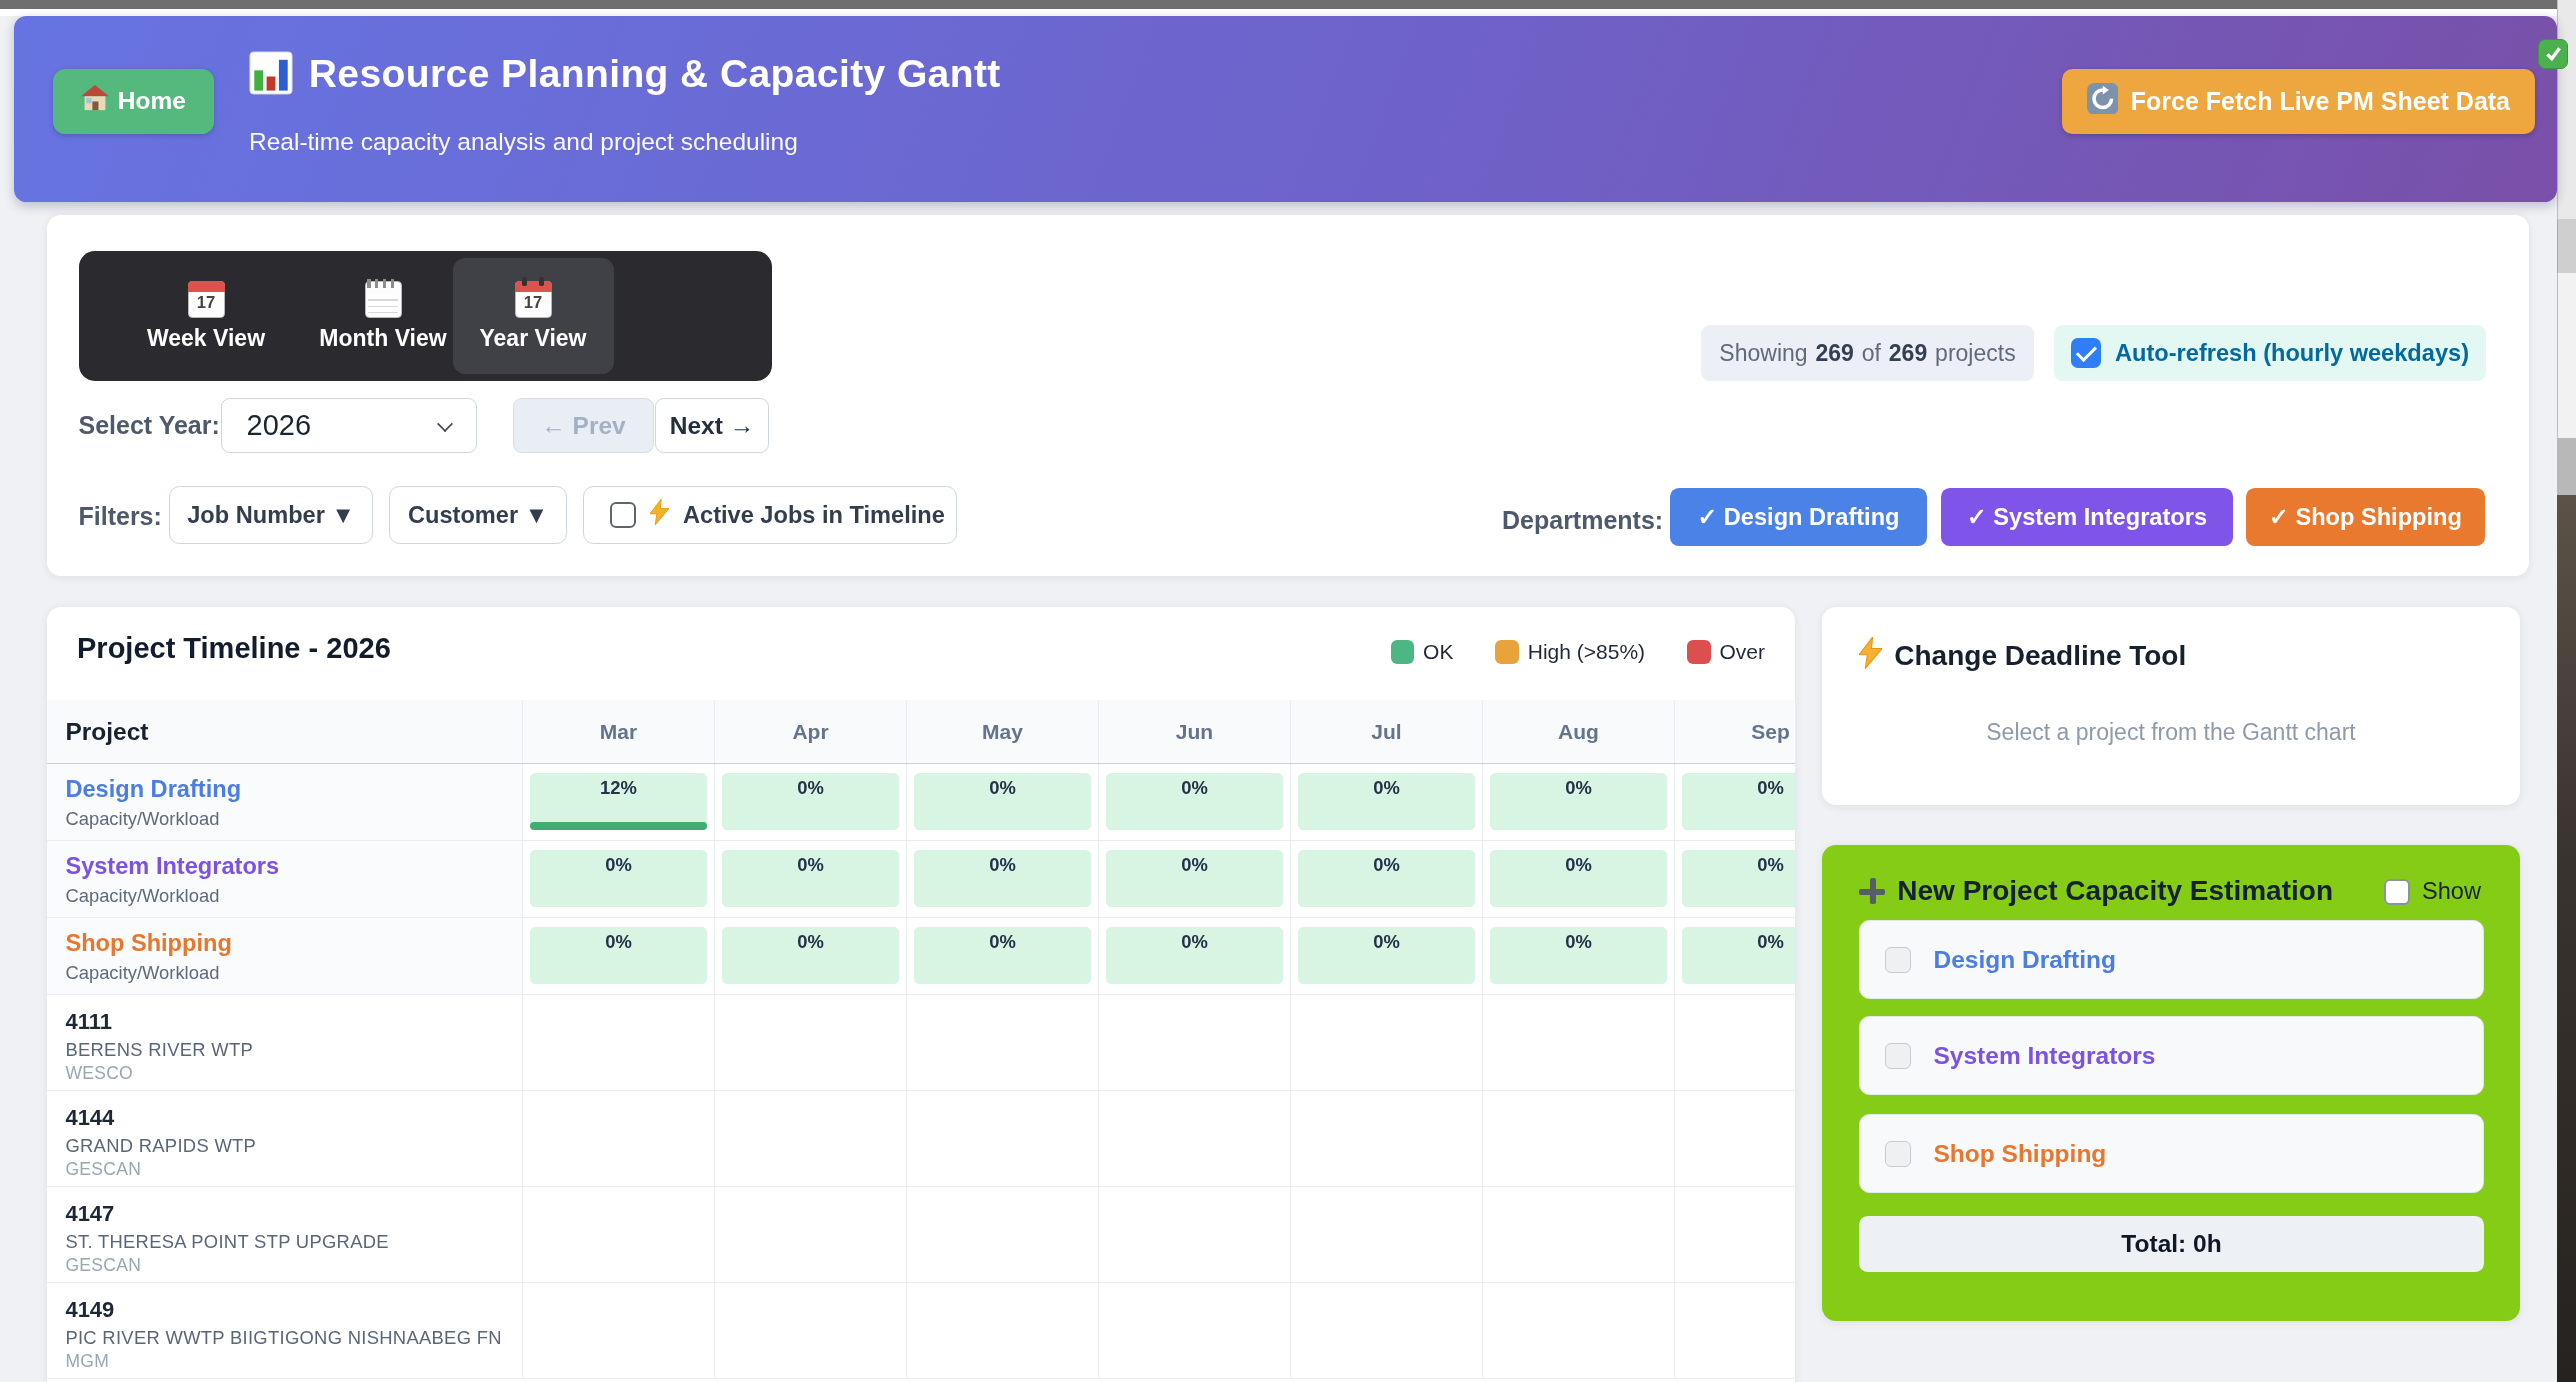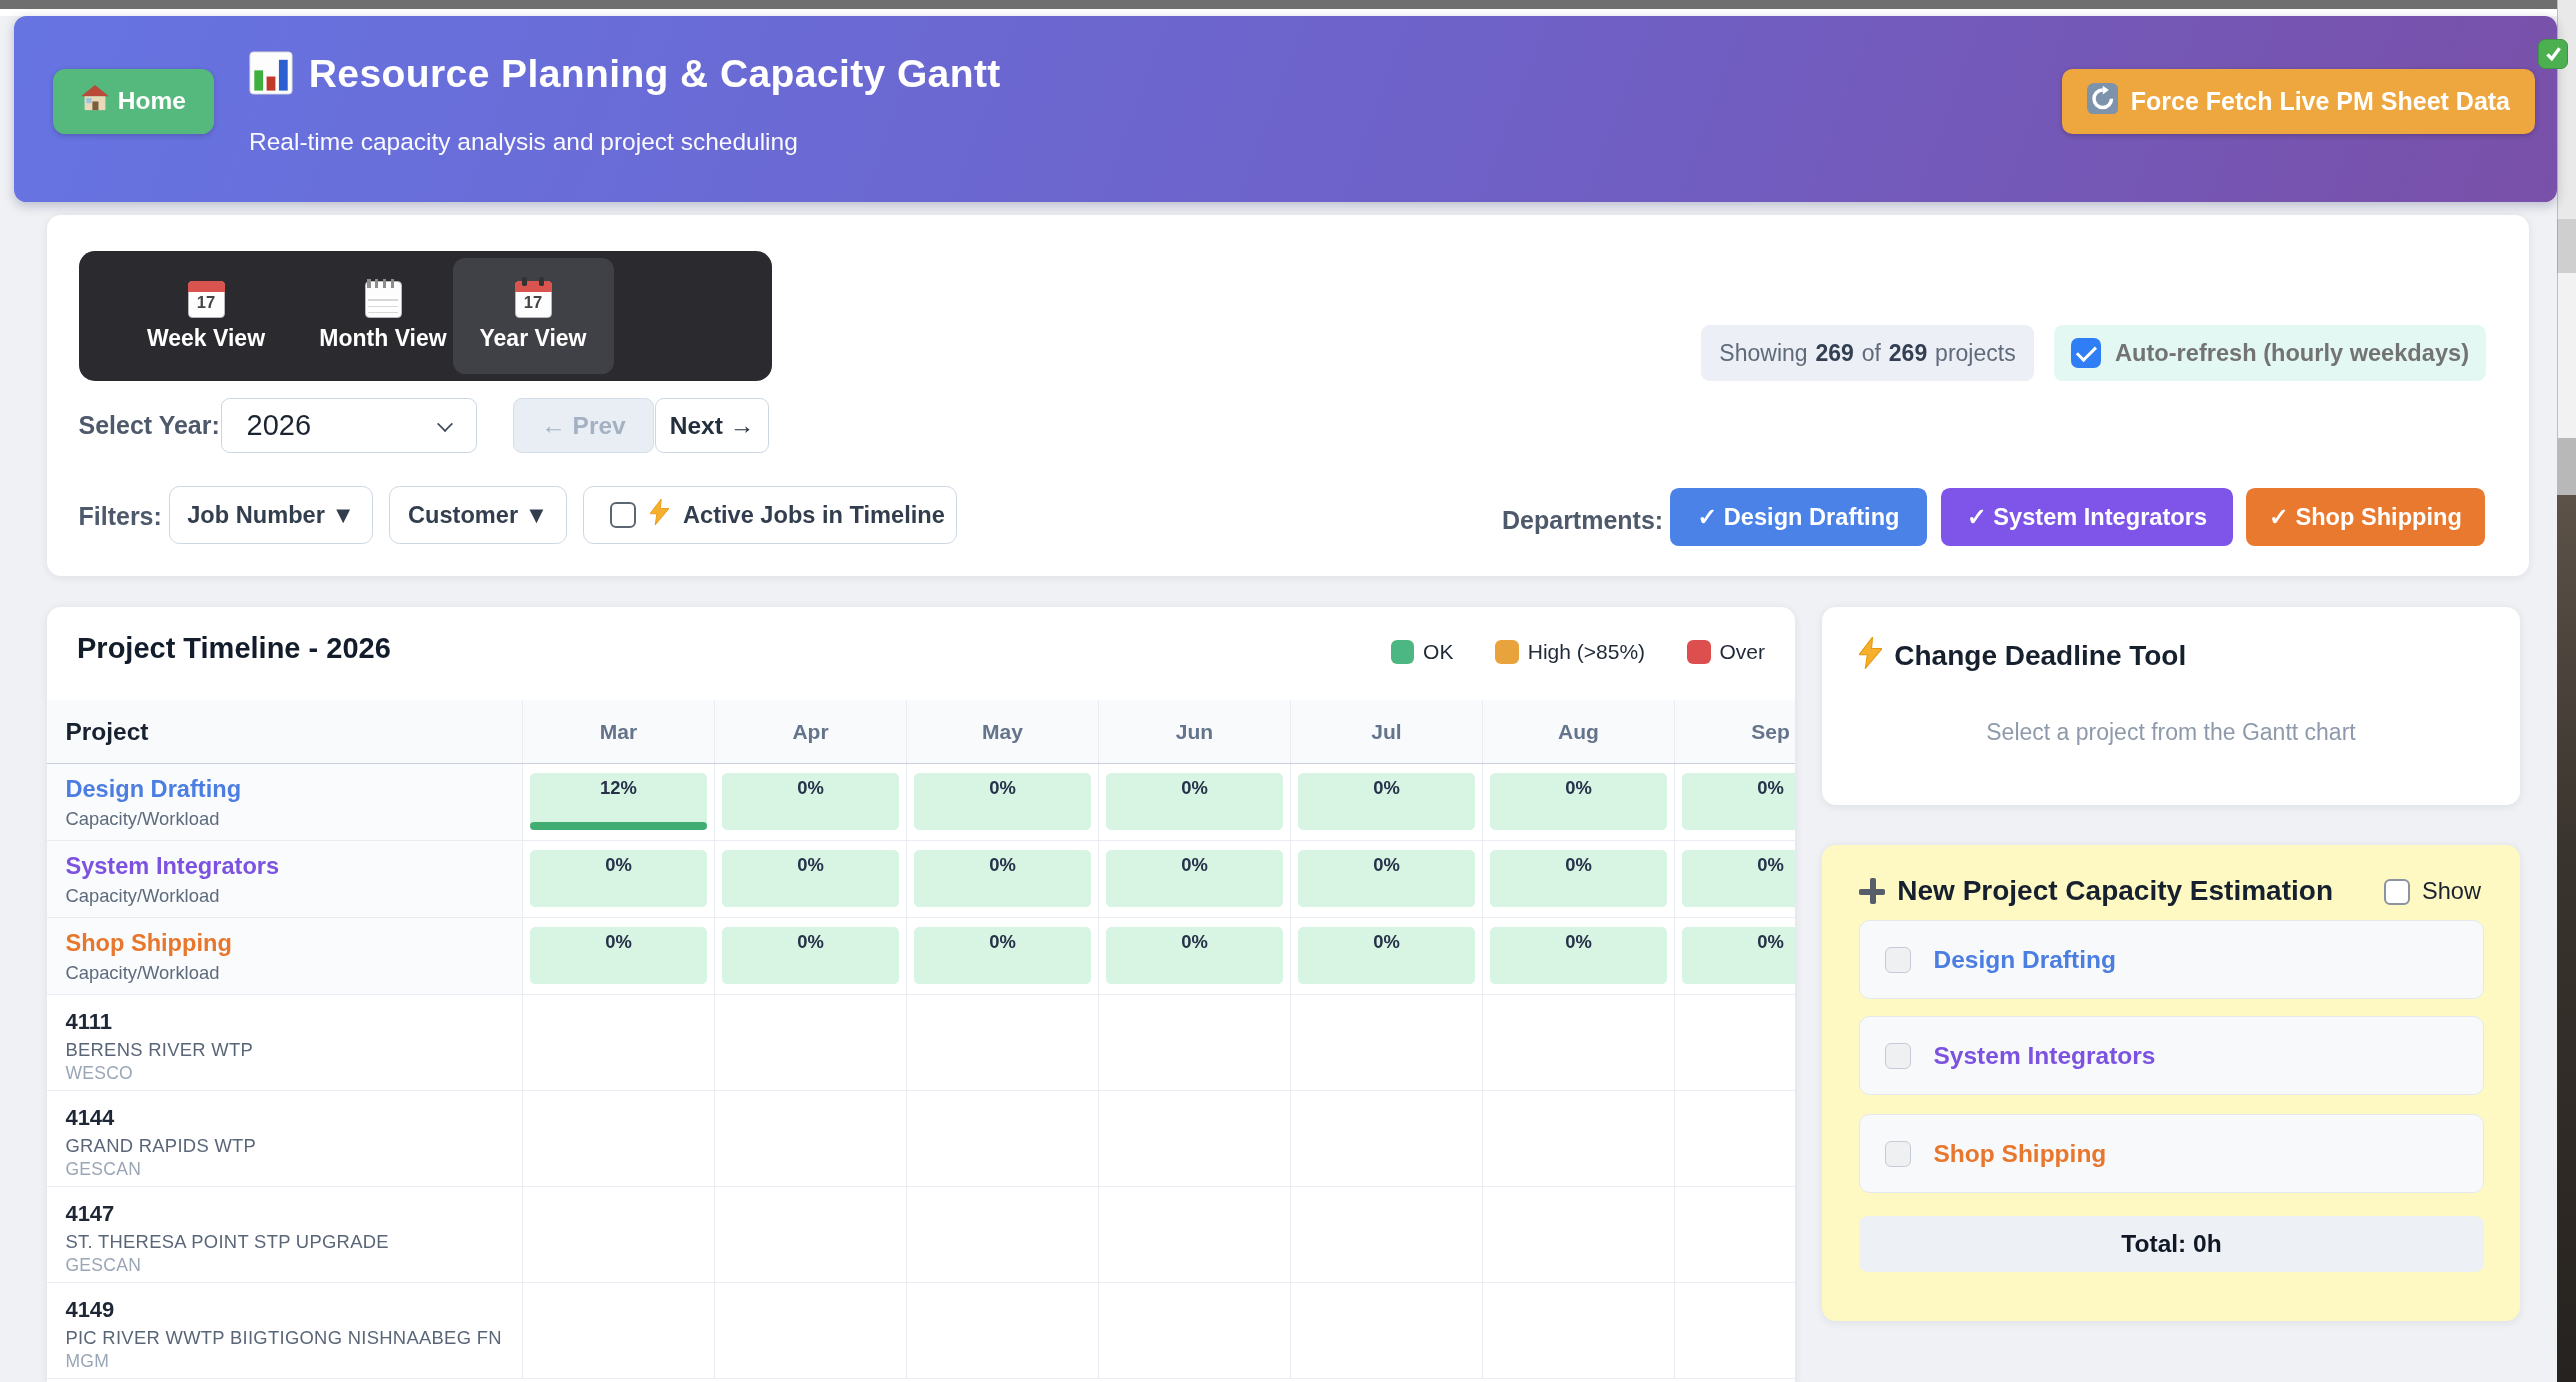--- a/index.html
+++ b/index.html
@@ -73,21 +73,21 @@
   #job-btn { left:122px; width:204px; }
   #customer-btn { left:342px; width:178px; }
   #active-btn { left:536px; width:374px; display:flex; align-items:center; gap:14px; padding-left:26px; }
   .checkbox { width:26px; height:26px; border:2.6px solid #5c6670; border-radius:6.1px; background:#fff; }
 
   #showing-pill { left:1654px; top:110px; width:333px; height:56px; background:#eceff5; border-radius:8.8px;
                   display:flex; align-items:center; justify-content:center; gap:7.9px; font-size:23px; color:#5f6a7a; }
   #showing-pill b { color:#333f52; }
   #auto-pill { left:2007px; top:110px; width:432px; height:56px; background:#e3f8f2; border-radius:8.8px;
                display:flex; align-items:center; justify-content:center; gap:14px; cursor:pointer; }
-  #auto-pill .lbl { font-size:23.6px; font-weight:bold; color:#737373; }
+  #auto-pill .lbl { font-size:23.6px; font-weight:bold; color:#0369a1; }
   .checkbox.checked { background:#2f7ef6; border:none; width:30px; height:30px; border-radius:7px; position:relative; }
   .checkbox.checked::after { content:""; position:absolute; left:9.6px; top:3.5px; width:7.9px; height:15.8px;
                              border:solid #fff; border-width:0 3.5px 3.5px 0; transform:rotate(45deg); }
 
   #departments-label { left:1455px; top:291px; font-size:25px; font-weight:bold; color:#4e5a6b; }
   .dept-btn { position:absolute; top:273px; height:58px; border:none; border-radius:8.8px; color:#fff;
               font-size:23.6px; font-weight:bold; cursor:pointer; }
   #dept-dd { left:1623px; width:257px; background:#4b82e8; }
   #dept-si { left:1894px; width:292px; background:#7e55e8; }
   #dept-ss { left:2199px; width:239px; background:#e8792e; }
@@ -124,21 +124,21 @@
 
   .c-blue { color:#4b7ee0; } .c-purple { color:#7c52e0; } .c-orange { color:#e8772e; }
 
   
   #deadline { left:1822px; top:607px; width:698px; height:198px; background:#fff; border-radius:14px;
               box-shadow:0 1.8px 8.8px rgba(30,40,60,.08); }
   .panel-head { position:absolute; left:37px; top:30px; display:flex; align-items:center; gap:12.3px;
                 font-size:28px; font-weight:bold; color:#16202e; }
   #deadline-hint { position:absolute; left:0; right:0; top:112px; text-align:center; font-size:23px; color:#8e9aab; }
 
-  #estimate { left:1822px; top:845px; width:698px; height:476px; background:#fef9c3; border-radius:14px;
+  #estimate { left:1822px; top:845px; width:698px; height:476px; background:#84cc16; border-radius:14px;
               box-shadow:0 1.8px 8.8px rgba(30,40,60,.08);padding-left:36px; }
   #show-wrap { position:absolute; right:39px; top:33px; display:flex; align-items:center; gap:12.3px; cursor:pointer; }
   #show-wrap .lbl { font-size:23.6px; color:#1a2330; }
   #show-wrap .checkbox { border:2.6px solid #8a939e; }
   .est-card { position:absolute; left:37px; width:625px; height:79px; background:#f8f9fb; border:1.8px solid #e3e8ee;
               border-radius:10.5px; display:flex; align-items:center; gap:23px; padding-left:24.5px; }
   .est-card .checkbox { background:#eef0f2; border:1.8px solid #c3cbd4; cursor:pointer; }
   .est-lbl { font-size:24.5px; font-weight:bold; }
   #est-1 { top:75px; } #est-2 { top:171px; } #est-3 { top:269px; }
   #total-bar { position:absolute; left:37px; top:371px; width:625px; height:56px; background:#edf0f5;

